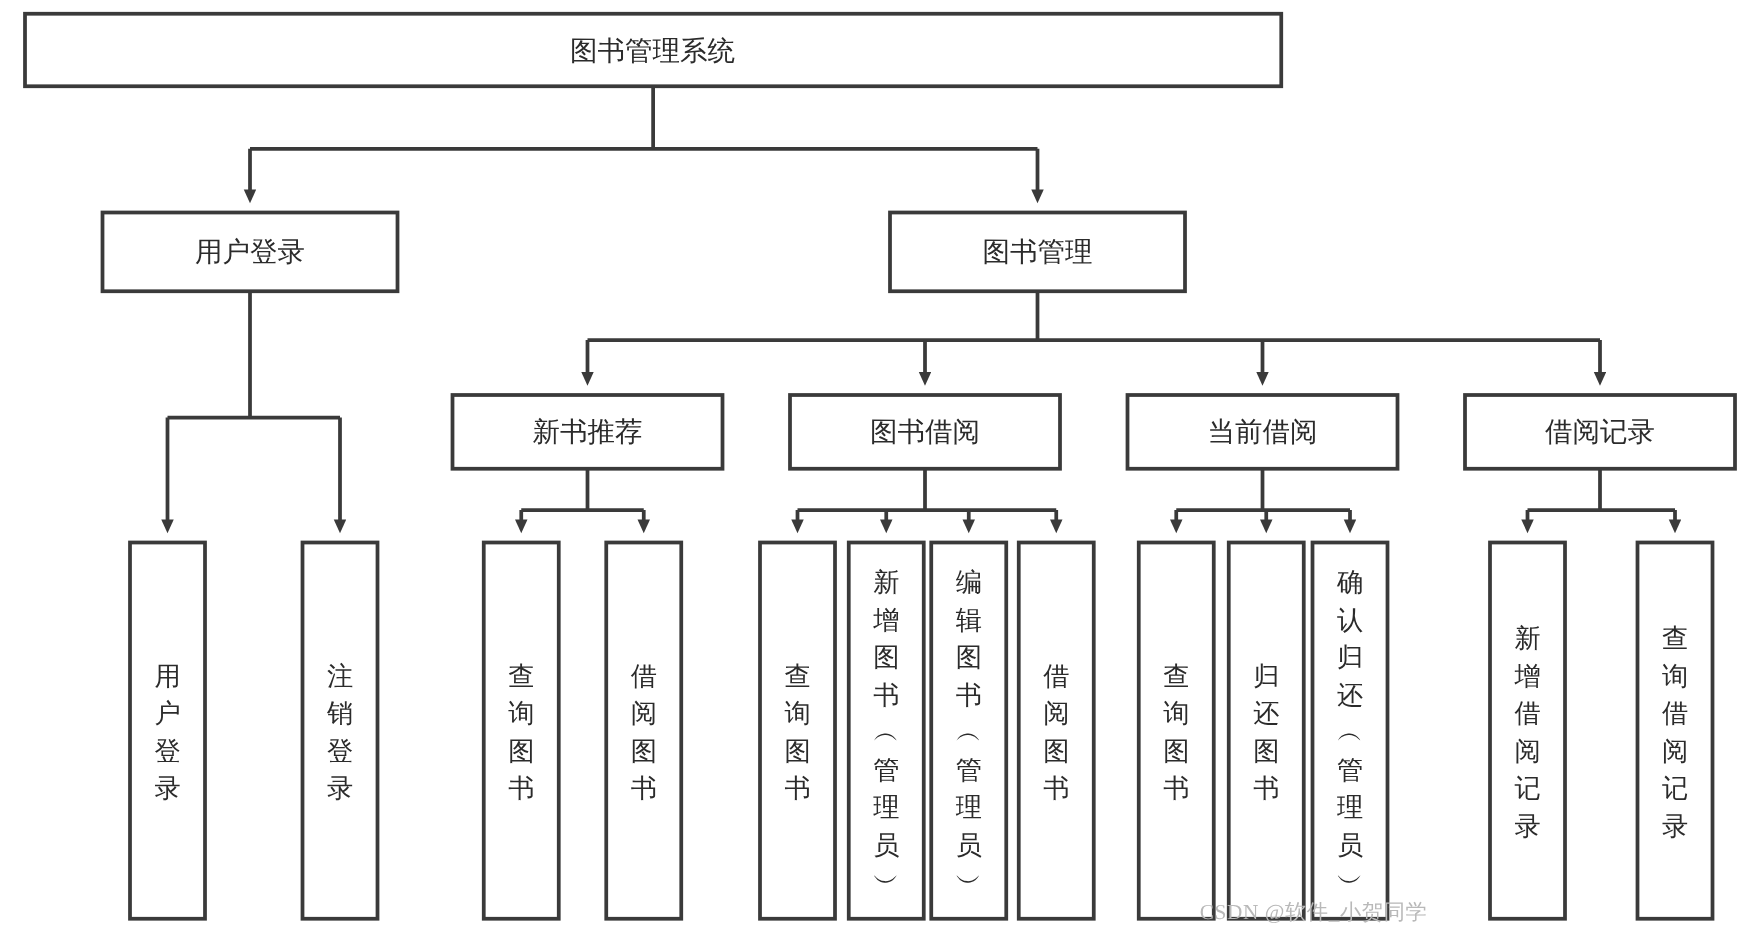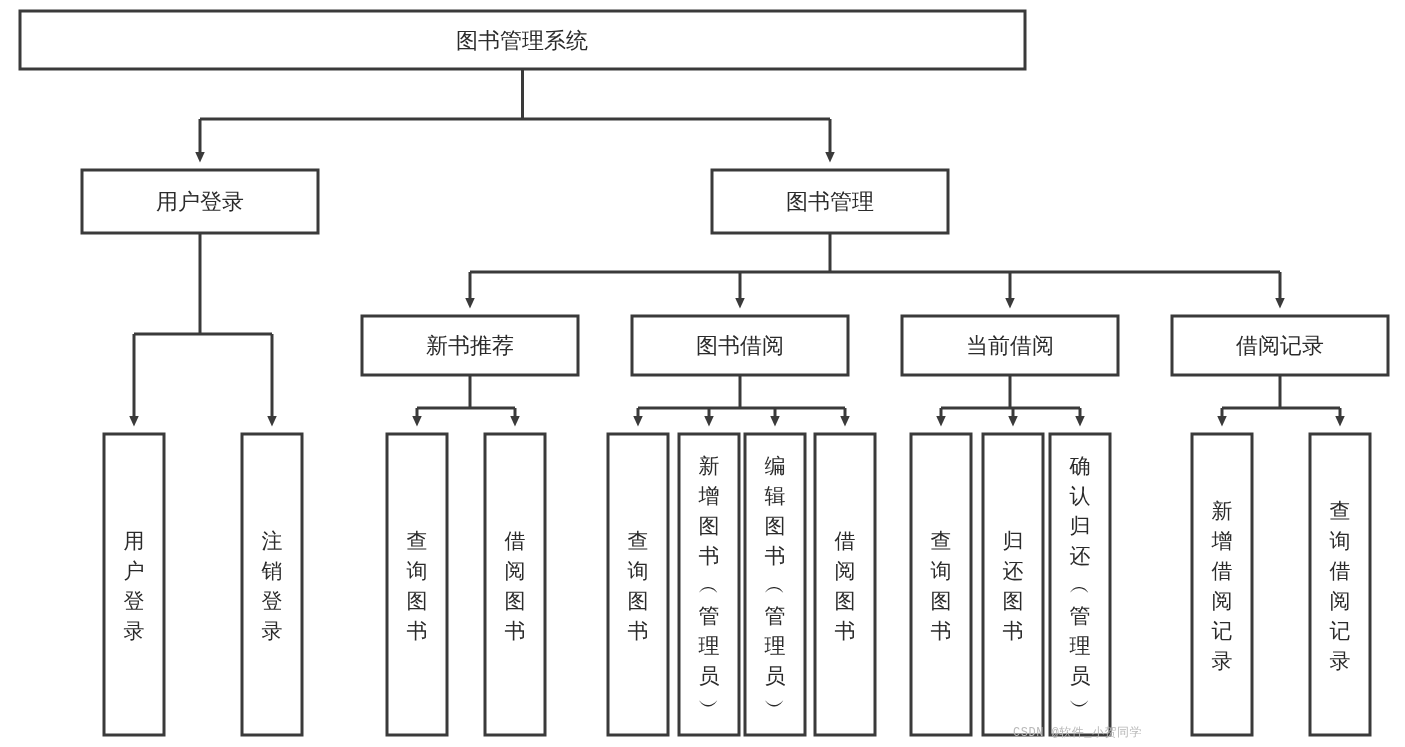--- a/index.html
+++ b/index.html
@@ -51,22 +51,22 @@
     stroke-linecap: butt;
   }
   .arrow-head {
     fill: #3a3a3a;
     stroke: none;
   }
   .watermark {
     position: absolute;
     right: 12px;
     bottom: 6px;
-    font-family: Liberation Mono, monospace;
-    font-size: 12px;
+    font-family: Liberation Serif, serif;
+    font-size: 17px;
     color: #b9b9b9;
     letter-spacing: 0.5px;
     white-space: nowrap;
     pointer-events: none;
   }
 </style>
 </head>
 <body>
 
 <div id="diagram-root">

